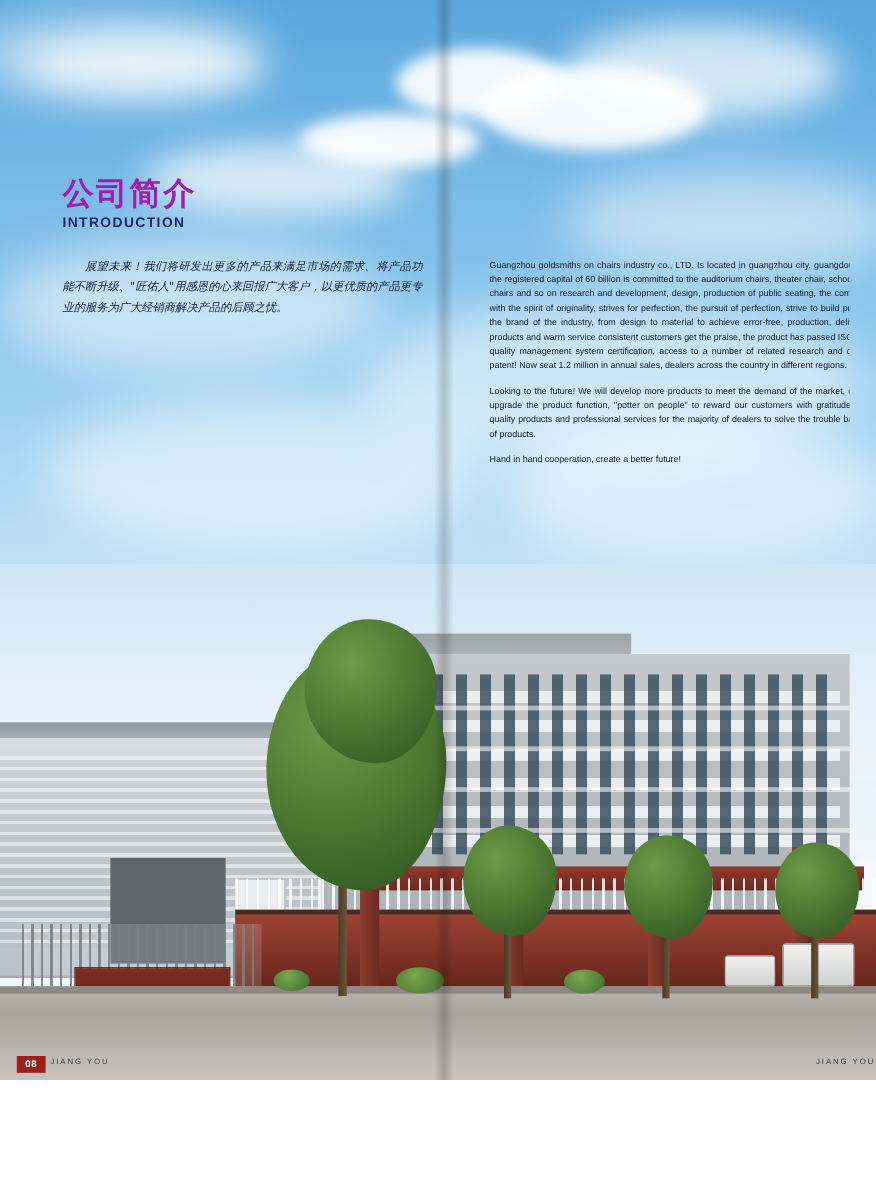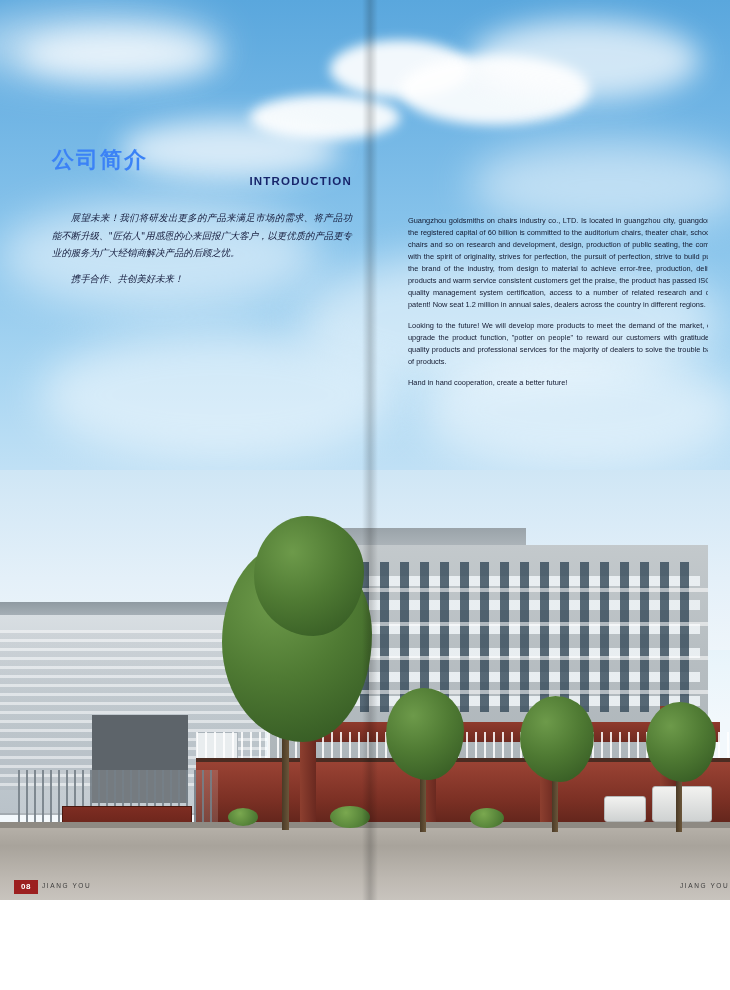--- a/index.html
+++ b/index.html
@@ -46,35 +46,34 @@
 
   
   .left-col {
     position: absolute;
     left: 52px;
     top: 148px;
     width: 300px;
   }
   .title-cn {
     font-family: "DejaVu Sans", sans-serif;
-    font-size: 22px;
+    font-size: 26px;
     font-weight: bold;
-    color: #3b82f6;
+    color: #a21caf;
     letter-spacing: 2px;
     line-height: 1.1;
     margin: 0;
   }
   .title-en {
     font-family: "Liberation Sans", sans-serif;
     font-size: 11.5px;
     font-weight: bold;
     color: #17256b;
     letter-spacing: 1.2px;
     margin: 3px 0 0 0;
-    text-align: right;
   }
   .cn-body {
     margin-top: 22px;
     font-family: "DejaVu Sans", sans-serif;
     font-size: 9.4px;
     line-height: 1.85;
     color: #151c3d;
     text-align: justify;
     font-style: italic;
   }
@@ -334,21 +333,20 @@
     <div class="cloud faint" style="left:300px;top:250px;width:420px;height:140px;"></div>
     <div class="cloud faint" style="left:40px;top:330px;width:360px;height:130px;"></div>
     <div class="cloud faint" style="left:420px;top:350px;width:320px;height:120px;"></div>
   </div>
 
   <div class="left-col">
     <h1 class="title-cn">公司简介</h1>
     <div class="title-en">INTRODUCTION</div>
     <div class="cn-body">
       <p>展望未来！我们将研发出更多的产品来满足市场的需求、将产品功能不断升级、"匠佑人"用感恩的心来回报广大客户，以更优质的产品更专业的服务为广大经销商解决产品的后顾之忧。</p>
-      <p>携手合作、共创美好未来！</p>
     </div>
   </div>
 
   <div class="right-col">
     <div class="en-body">
       <p>Guangzhou goldsmiths on chairs industry co., LTD. Is located in guangzhou city, guangdong province, the registered capital of 60 billion is committed to the auditorium chairs, theater chair, school desks and chairs and so on research and development, design, production of public seating, the company in line with the spirit of originality, strives for perfection, the pursuit of perfection, strive to build public seating the brand of the industry, from design to material to achieve error-free, production, delivery, quality products and warm service consistent customers get the praise, the product has passed ISO9001; 2008 quality management system certification, access to a number of related research and development patent! Now seat 1.2 million in annual sales, dealers across the country in different regions.</p>
       <p>Looking to the future! We will develop more products to meet the demand of the market, continuously upgrade the product function, "potter on people" to reward our customers with gratitude, with more quality products and professional services for the majority of dealers to solve the trouble back at home of products.</p>
       <p>Hand in hand cooperation, create a better future!</p>
     </div>
   </div>

